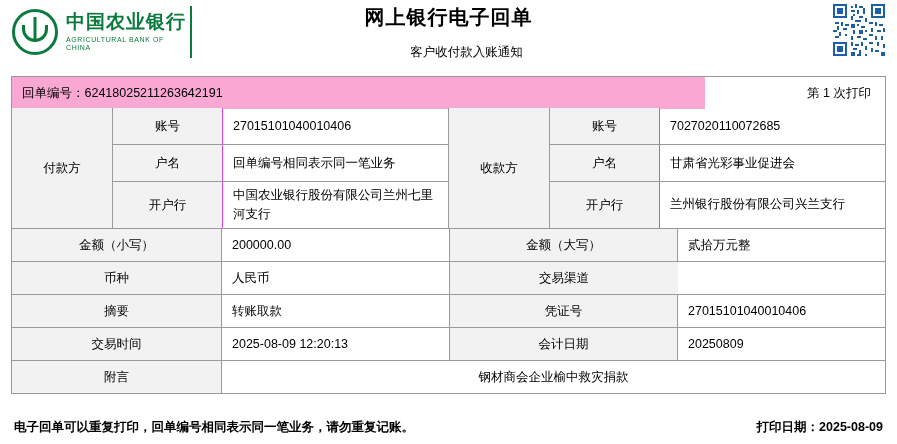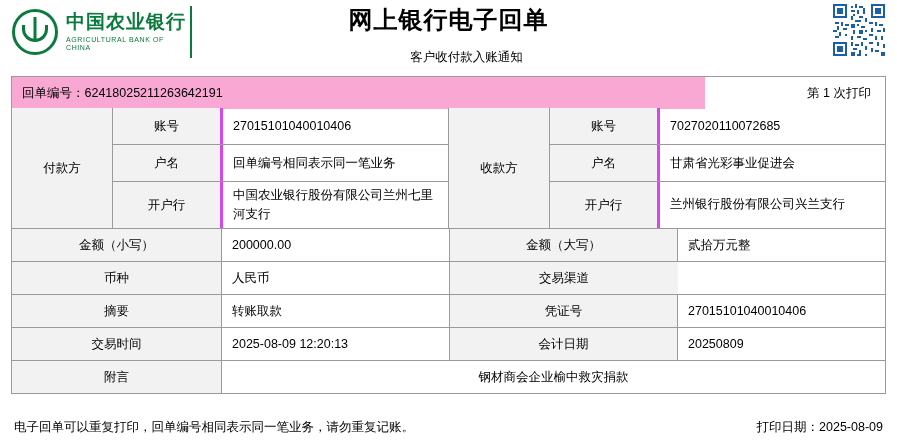--- a/index.html
+++ b/index.html
@@ -83,21 +83,21 @@
     margin-top: 3px;
   }
   .titles {
     position: absolute;
     left: 0;
     right: 0;
     top: 4px;
     text-align: center;
   }
   .title-main {
-    font-size: 24px;
+    font-size: 20px;
     font-weight: bold;
     letter-spacing: 1px;
   }
   .title-sub {
     font-size: 12.5px;
     margin-top: 13px;
     margin-left: 36px;
   }
   .qr {
     position: absolute;
@@ -184,21 +184,21 @@
   }
   .p-row {
     display: flex;
     border-bottom: 1px solid #9a9a9a;
   }
   .p-row:last-child { border-bottom: none; }
   .p-lbl {
     width: 110px;
     flex: none;
     background: #f2f2f2;
-    border-right: 3px solid #d946ef;
+    border-right: 1px solid #d946ef;
     display: flex;
     align-items: center;
     justify-content: center;
     min-height: 36px;
     box-sizing: border-box;
   }
   .p-val {
     flex: 1;
     display: flex;
     align-items: center;
@@ -231,20 +231,21 @@
   
   .footer {
     position: absolute;
     left: 14px;
     right: 14px;
     bottom: 8px;
     display: flex;
     justify-content: space-between;
     font-size: 12.5px;
     color: #000;
+    font-weight: bold;
   }
 </style>
 </head>
 <body>
 
 <div class="page">
 
   <div class="header">
 
     <div class="logo">

